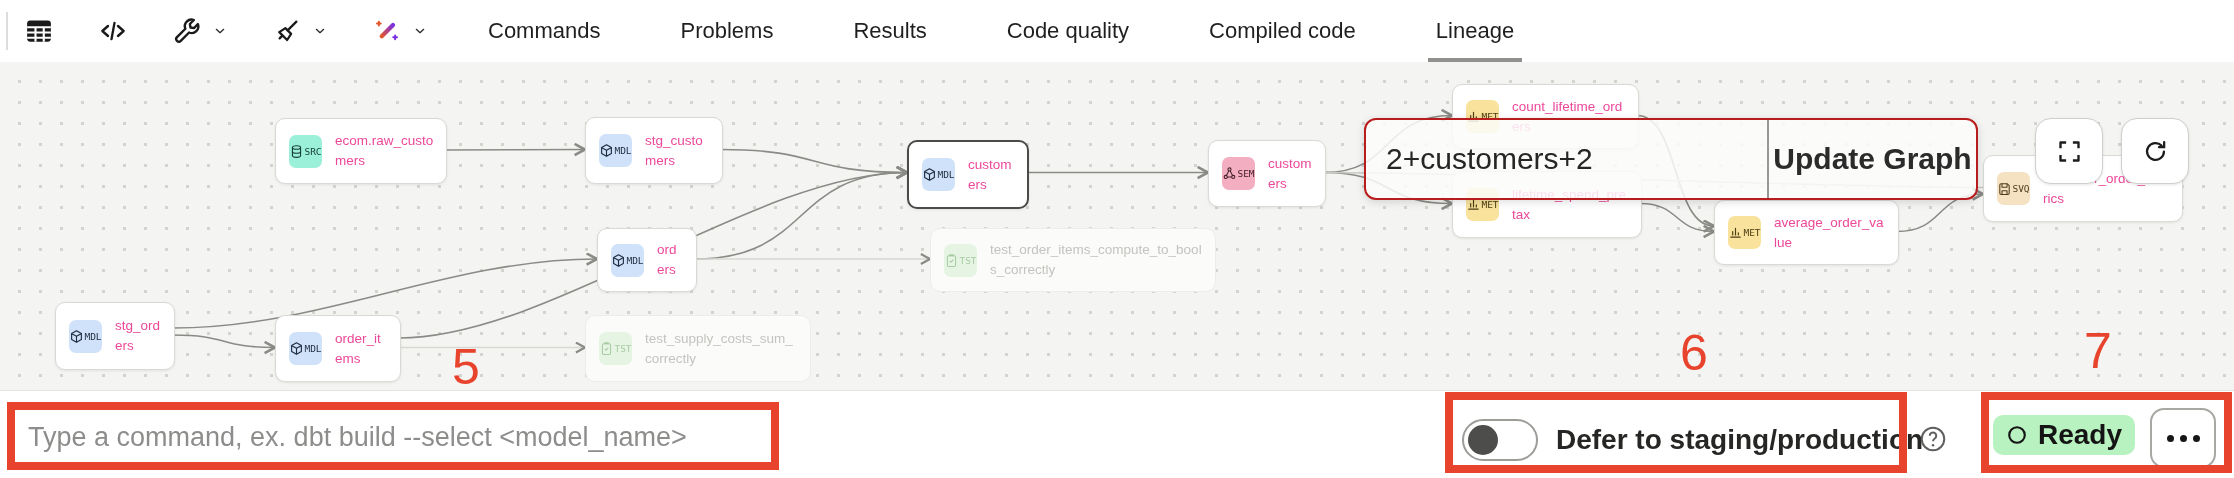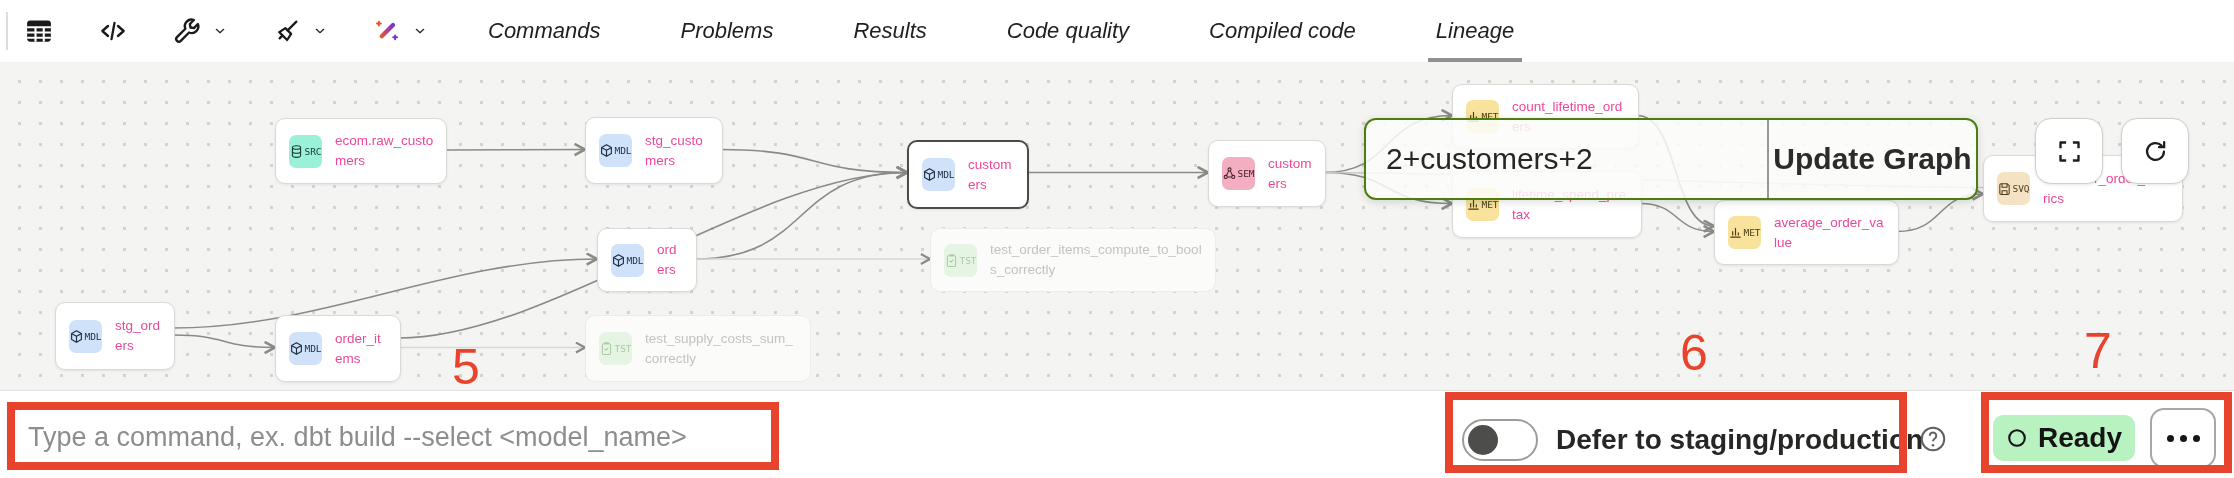--- a/index.html
+++ b/index.html
@@ -1,20 +1,20 @@
 <!DOCTYPE html>
 <html><head>
 <meta charset="utf-8">
 <style>
   html,body{margin:0;padding:0;background:#fff;}
   #app{position:relative;width:2234px;height:478px;overflow:hidden;
        font-family:"Liberation Sans","DejaVu Sans",sans-serif;background:#fff;}
 
   
-  #topbar{position:absolute;left:0;top:0;width:2234px;height:62px;background:#fff;z-index:5;font-style:italic;}
+  #topbar{position:absolute;left:0;top:0;width:2234px;height:62px;background:#fff;z-index:5;}
   #leftedge{position:absolute;left:6px;top:12px;width:2px;height:38px;background:#dcdcda;}
   #toolbar-icons{position:absolute;left:24px;top:0;height:62px;display:flex;align-items:center;gap:44px;}
   .tool{display:flex;align-items:center;gap:10px;color:#1a1a1a;cursor:pointer;}
   .tool svg.main{width:30px;height:30px;}
   .tool svg.chev{width:16px;height:16px;color:#2a2a2a;}
   #tabs{position:absolute;left:488px;top:0;height:62px;display:flex;align-items:center;gap:80px;z-index:5;}
   .tab{position:relative;height:62px;display:flex;align-items:center;font-size:22px;font-weight:500;color:#1f1f1f;cursor:pointer;}
   .tab.active::after{content:"";position:absolute;left:-8px;right:-8px;bottom:0;height:4px;background:#90908e;}
 
   
@@ -33,21 +33,21 @@
         display:flex;flex-direction:row;align-items:center;justify-content:center;}
   .node .badge svg{width:15px;height:15px;display:block;}
   .node .badge .code{font-family:"DejaVu Sans Mono","Liberation Mono",monospace;font-size:9.5px;line-height:10px;margin-top:1px;}
   .node .lbl{margin-left:13px;margin-right:12px;font-size:13.5px;font-weight:500;color:#ec4899;
         line-height:1.45;word-break:break-all;}
   .node.faded{background:#fbfbfa;border-color:#ececea;box-shadow:none;}
   .node.faded .lbl{color:#c3c3c0;font-weight:400;}
 
   
   #selector{position:absolute;left:1364px;top:118px;width:614px;height:82px;z-index:3;
-    background:rgba(251,251,250,.85);border:2px solid #4d7c0f;border-radius:12px;
+    background:rgba(251,251,250,.85);border:2px solid #b91c1c;border-radius:12px;
     box-shadow:0 2px 8px rgba(0,0,0,.14);display:flex;align-items:center;box-sizing:border-box;justify-content:space-between;}
   #selector .query{flex:0 0 381px;padding-left:20px;font-size:30px;color:#262626;}
   #selector .divider{width:2px;align-self:stretch;background:#979793;}
   #selector .update-btn{flex:1;text-align:center;font-size:30px;font-weight:700;color:#2b2b2b;cursor:pointer;}
 
   #graph-controls{position:absolute;left:2035px;top:118px;display:flex;gap:18px;z-index:4;}
   .ctrl{width:66px;height:64px;background:#fff;border:1.5px solid #cfcfcc;border-radius:16px;
         box-shadow:0 1px 3px rgba(0,0,0,.10);display:flex;align-items:center;justify-content:center;cursor:pointer;color:#1c1c1c;}
   .ctrl svg{width:27px;height:27px;}
 
@@ -56,21 +56,21 @@
              border-top:1px solid #e3e3e1;z-index:5;}
   #command-input{position:absolute;left:16px;top:20px;width:752px;height:50px;border:none;outline:none;
      font-family:"Liberation Sans","DejaVu Sans",sans-serif;font-size:27px;color:#737373;padding-left:12px;background:#fff;}
   #command-input::placeholder{color:#8d8d8b;}
   #defer{position:absolute;left:1462px;top:28px;display:flex;align-items:center;gap:18px;}
   #toggle{width:76px;height:42px;border:2px solid #9c9c99;border-radius:22px;background:#fff;position:relative;box-sizing:border-box;cursor:pointer;flex:0 0 auto;}
   #toggle .knob{position:absolute;left:4px;top:4px;width:30px;height:30px;border-radius:50%;background:#4d4d4b;}
   #defer-label{font-size:28px;font-weight:600;color:#262624;white-space:nowrap;}
   #help{position:absolute;left:1918px;top:33px;width:30px;height:30px;color:#5f5f5d;cursor:pointer;}
   #help svg{width:30px;height:30px;}
-  #status-pill{position:absolute;left:1993px;top:24px;width:142px;height:46px;border-radius:10px;
+  #status-pill{position:absolute;left:1993px;top:24px;width:142px;height:40px;border-radius:10px;
      display:flex;align-items:center;justify-content:center;gap:10px;cursor:pointer;}
   #status-pill svg{width:22px;height:22px;color:#141414;}
   #status-label{font-size:28px;font-weight:600;color:#141414;}
   #more-btn{position:absolute;left:2150px;top:17px;width:66px;height:60px;background:#fff;border:2px solid #a7a7a4;
      border-radius:14px;box-sizing:border-box;display:flex;align-items:center;justify-content:center;gap:6px;cursor:pointer;}
   #more-btn i{width:7px;height:7px;border-radius:50%;background:#161616;}
 
   
   #annotations{position:absolute;inset:0;z-index:6;pointer-events:none;}
   .ann-box{position:absolute;border-style:solid;border-width:8px;box-sizing:border-box;}

